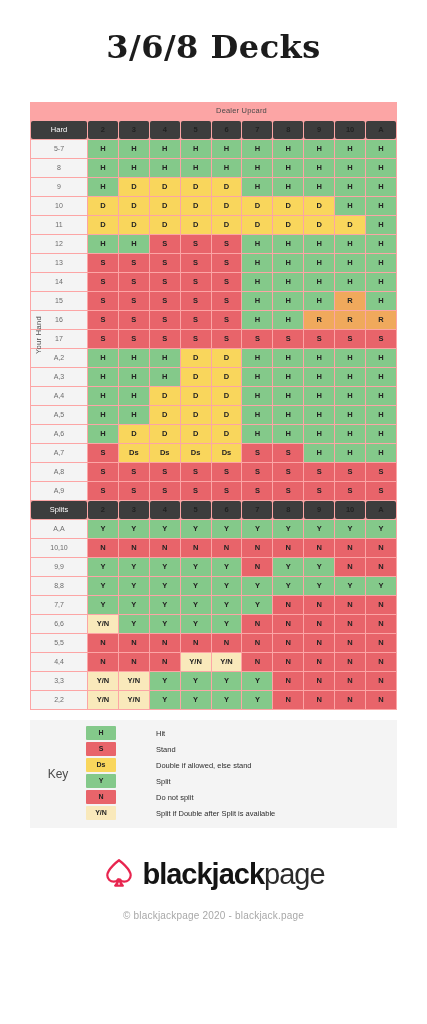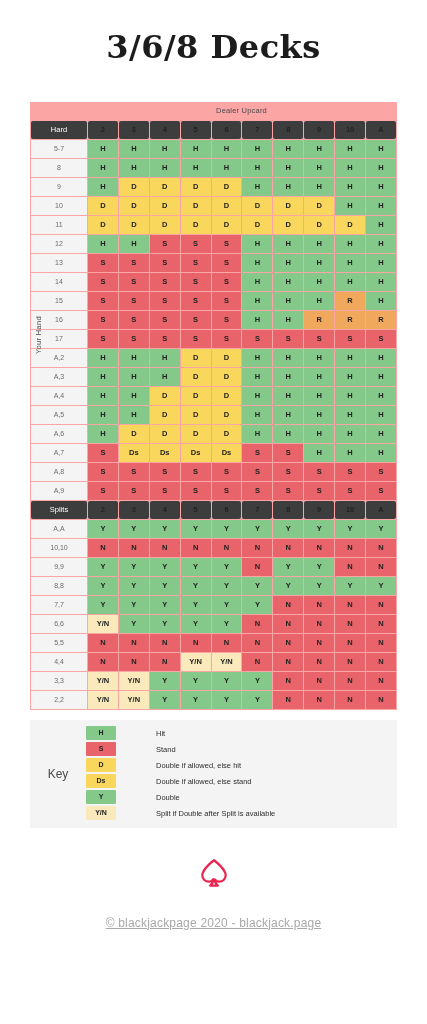--- a/index.html
+++ b/index.html
@@ -164,25 +164,24 @@
   }
   .logo-text {
     font-size: 29px;
     letter-spacing: -1px;
     color: #141414;
     font-family: "Liberation Sans", sans-serif;
   }
   .logo-text b { font-weight: 700; }
   .logo-text span.light { font-weight: 400; color: #2b2b2b; }
   .copyright {
-    margin-top: 22px;
-    font-size: 12px;
+    margin-top: 16px;
+    font-size: 10px;
     color: #a8a8a8;
     letter-spacing: .2px;
-    text-decoration: underline;
   }
 </style>
 </head>
 <body>
 
 <div id="page">
 
   <div class="title-block">
     <div class="title-line2">3/6/8 Decks</div>
   </div>
@@ -604,42 +603,43 @@
     <div class="key-rows" id="key-rows">
         <div class="key-row">
           <div class="key-sw" style="background: rgb(132, 201, 138);">H</div>
           <div class="key-lbl">Hit</div>
         </div>
         <div class="key-row">
           <div class="key-sw" style="background: rgb(232, 100, 106);">S</div>
           <div class="key-lbl">Stand</div>
         </div>
         <div class="key-row">
-          <div class="key-sw" style="background: rgb(249, 214, 92);">D</div>
-          <div class="key-lbl">Double if allowed, else hit</div>
-        </div>
-        <div class="key-row">
           <div class="key-sw" style="background: rgb(249, 214, 92);">Ds</div>
           <div class="key-lbl">Double if allowed, else stand</div>
         </div>
         <div class="key-row">
           <div class="key-sw" style="background: rgb(132, 201, 138);">Y</div>
-          <div class="key-lbl">Double</div>
+          <div class="key-lbl">Split</div>
+        </div>
+        <div class="key-row">
+          <div class="key-sw" style="background: rgb(232, 100, 106);">N</div>
+          <div class="key-lbl">Do not split</div>
         </div>
         <div class="key-row">
           <div class="key-sw" style="background: rgb(249, 233, 187);">Y/N</div>
           <div class="key-lbl">Split if Double after Split is available</div>
         </div>
       </div>
   </div>
 
   <div class="footer">
     <div class="logo">
       <span>
         <svg width="34" height="34" viewBox="0 0 32 32" aria-hidden="true">
           <path d="M16 4 C16 4 5 12.2 5 18.2 C5 22 8 24.2 11 24.2 C12.9 24.2 14.4 23.2 15.2 21.9 C15.2 24.6 14.2 26.6 12.4 27.9 L19.6 27.9 C17.8 26.6 16.8 24.6 16.8 21.9 C17.6 23.2 19.1 24.2 21 24.2 C24 24.2 27 22 27 18.2 C27 12.2 16 4 16 4 Z" fill="none" stroke="#e8254f" stroke-width="2.1" stroke-linejoin="round"></path>
         </svg>
       </span>
+      <span class="logo-text"><b>blackjack</b><span class="light">page</span></span>
     </div>
     <div class="copyright">© blackjackpage 2020 - blackjack.page</div>
   </div>
 
 </div>
 
 </body></html>

